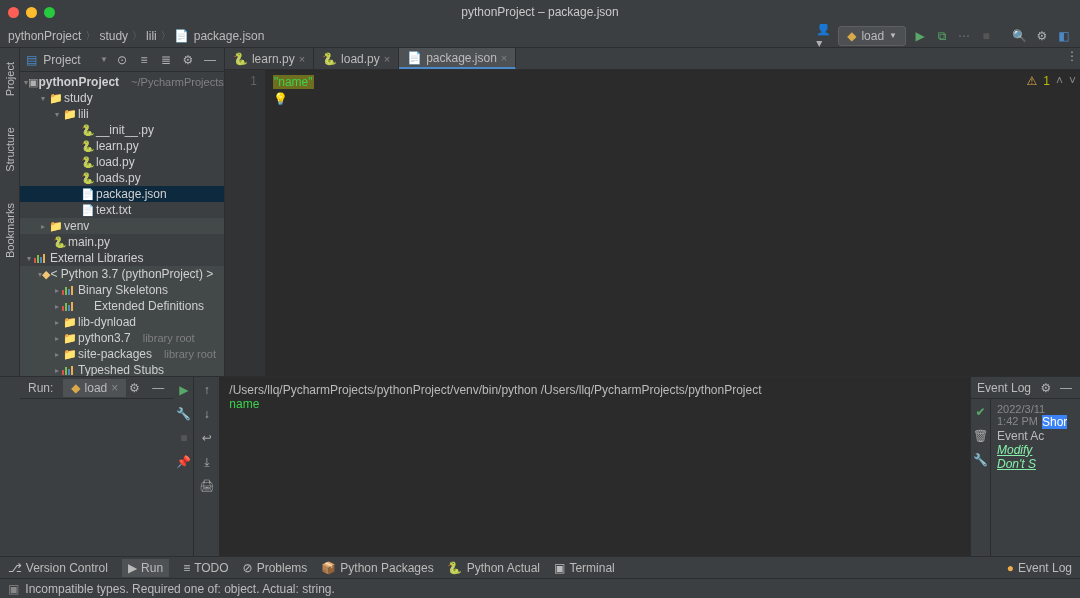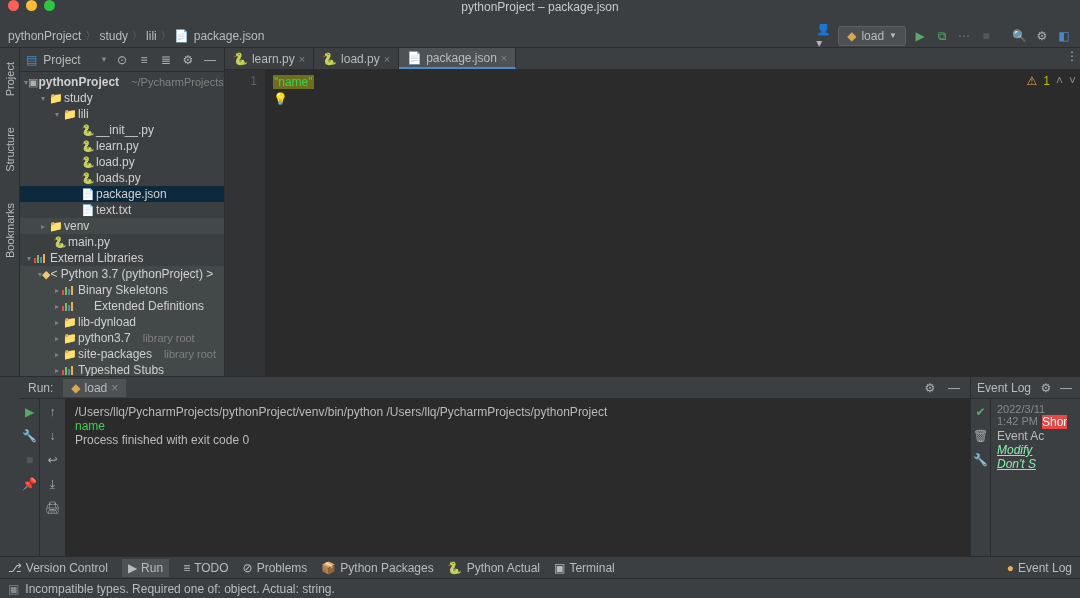--- a/index.html
+++ b/index.html
@@ -1,17 +1,17 @@
 <!DOCTYPE html>
 <html><head>
 <meta charset="utf-8">
 <style>
 * { margin: 0; padding: 0; box-sizing: border-box; font-family: -apple-system, BlinkMacSystemFont, "Segoe UI", sans-serif; font-size: 12px; }
 body { background: #3c3f41; color: #bbbbbb; width: 1080px; height: 598px; overflow: hidden; display: flex; flex-direction: column; }
-.title-bar { height: 24px; background: #3c3f41; display: flex; align-items: flex-start; padding: 0 8px; position: relative; }
+.title-bar { height: 24px; background: #3c3f41; display: flex; align-items: center; padding: 0 8px; position: relative; }
 .traffic-lights { display: flex; gap: 7px; }
 .tl { width: 11px; height: 11px; border-radius: 50%; }
 .tl.red { background: #ff5f56; }
 .tl.yellow { background: #ffbd2e; }
 .tl.green { background: #27c93f; }
 .title-bar-title { position: absolute; left: 50%; transform: translateX(-50%); color: #c9c9c9; font-size: 12px; }
 .breadcrumb-bar { height: 24px; display: flex; align-items: center; padding: 0 8px; justify-content: space-between; border-bottom: 1px solid #2b2d30; }
 .breadcrumb { display: flex; align-items: center; gap: 4px; }
 .crumb { color: #bbb; }
 .crumb-sep { color: #7a7a7a; font-size: 10px; }
@@ -48,28 +48,28 @@
 .run-header { height: 22px; display: flex; align-items: center; padding: 0 8px; justify-content: space-between; background: #3c3f41; border-bottom: 1px solid #2b2d30;}
 .run-header-left { display: flex; align-items: center; gap: 10px; }
 .run-label { color: #bbb; }
 .run-tab { background: #4e5254; padding: 2px 8px; display: flex; align-items: center; gap: 4px; }
 .run-body { flex: 1; display: flex; }
 .run-gutter { width: 20px; background: #3c3f41; display: flex; flex-direction: column; align-items: center; padding-top: 6px; gap: 10px; border-right: 1px solid #2b2d30;}
 .run-gutter2 { width: 25px; background: #3c3f41; display: flex; flex-direction: column; align-items: center; padding-top: 6px; gap: 10px; }
 .console { flex: 1; background: #2b2b2b; padding: 6px 10px; font-family: monospace; font-size: 14px; color: #bbb; overflow: hidden; }
 .console .out { color: #bbbbbb; }
 .console .name-out { color: #3dd24d; }
-.run-wrapper { flex: 1; display: flex; flex-direction: column; }
+.run-wrapper { flex: 1; display: flex; }
 .event-log { width: 110px; display: flex; flex-direction: column; border-left: 1px solid #2b2d30; }
 .el-header { height: 22px; display: flex; align-items: center; justify-content: space-between; padding: 0 6px; border-bottom: 1px solid #2b2d30; }
 .el-body { flex: 1; padding: 4px 6px; font-size: 11px; overflow: hidden; }
 .el-date { color: #888; font-size: 11px; }
 .el-time { color: #888; font-size: 11px; }
 .el-link { color: #86efac; text-decoration: underline; font-style: italic; }
-.el-hl { background: #ef4444; color: #fff; padding: 0 0;}
+.el-hl { background: #3b82f6; color: #fff; padding: 0 0;}
 .bottom-bar { height: 22px; display: flex; align-items: center; padding: 0 8px; border-top: 1px solid #2b2d30; gap: 14px; }
 .bottom-item { display: flex; align-items: center; gap: 4px; color: #bbb; cursor: pointer; }
 .bottom-item.active { background: #4e5254; padding: 2px 6px; }
 .bottom-right { margin-left: auto; }
 .status-bar { height: 20px; display: flex; align-items: center; padding: 0 8px; border-top: 1px solid #2b2d30; font-size: 11px; }
 .status-left { flex: 1; color: #bbb; display: flex; align-items:center; gap:6px;}
 .status-right { display: flex; gap: 12px; color: #bbb; }
 .folder-icon { color: #b0b0b0; }
 .orange-folder { color: #d28445; }
 .bars-icon { width:12px; display:inline-flex; gap:1px; align-items:flex-end; height:10px;}
@@ -323,21 +323,20 @@
         <span style="color:#aaa;">↑</span>
         <span style="color:#aaa;">↓</span>
         <span style="color:#aaa;">↩</span>
         <span style="color:#aaa;">⤓</span>
         <span style="color:#aaa;">🖨</span>
       </div>
       <div class="console">
         <div class="out">/Users/llq/PycharmProjects/pythonProject/venv/bin/python  /Users/llq/PycharmProjects/pythonProject</div>
         <div class="name-out">name</div>
         <div></div>
-        <div class="out">Process finished with exit code 0</div>
       </div>
     </div>
   </div>
 
   <div class="event-log">
     <div class="el-header">
       <span>Event Log</span>
       <span style="display:flex;gap:4px;">
         <span class="toolbar-icon">⚙</span>
         <span class="toolbar-icon">—</span>

